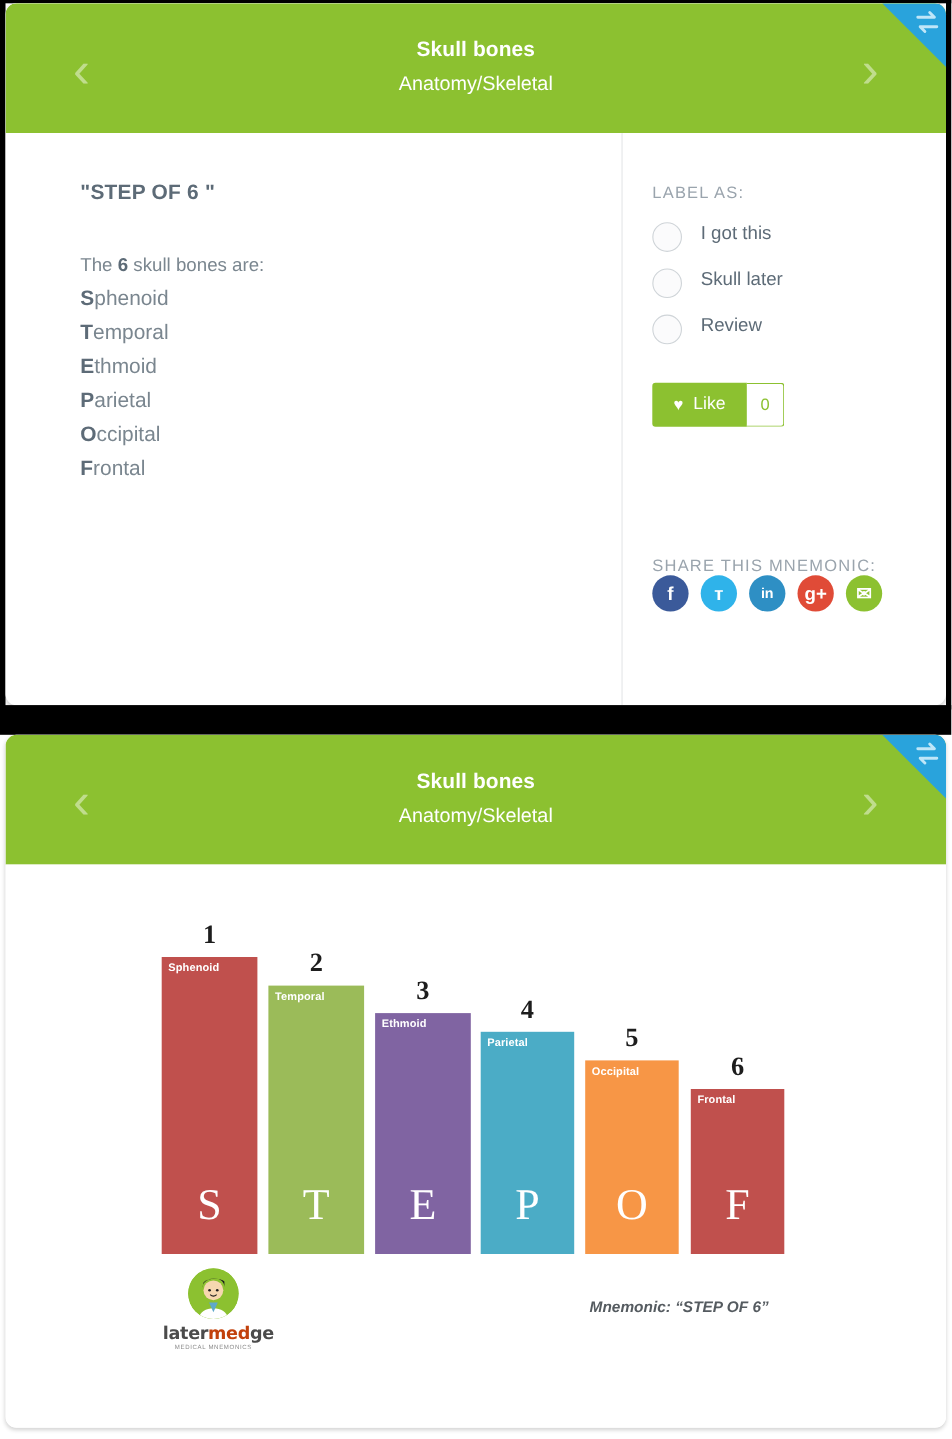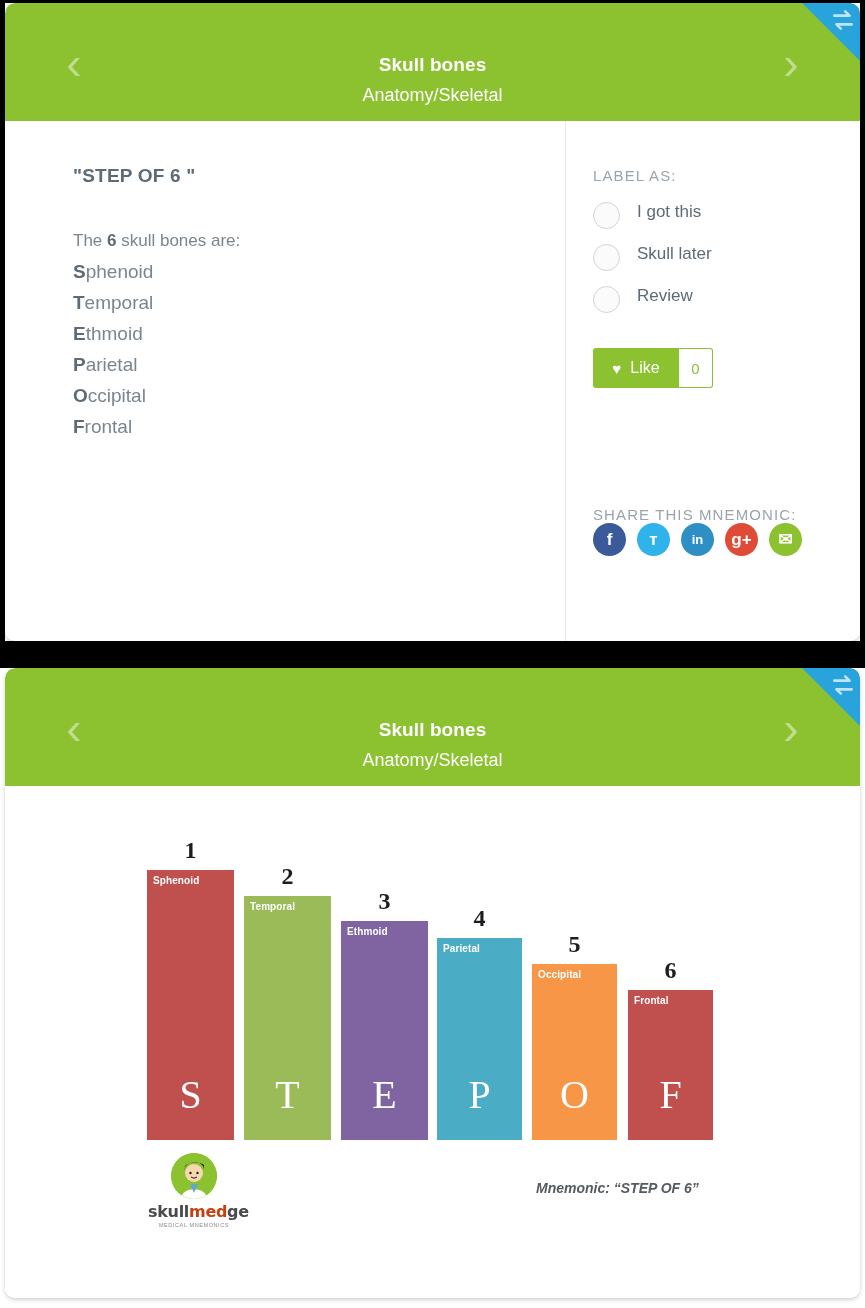--- a/index.html
+++ b/index.html
@@ -66,21 +66,20 @@
     left: 0; right: 0; top: 28px;
     text-align: center;
     pointer-events: none;
   }
   .hdr-title {
     font-size: 19px;
     font-weight: bold;
     color: #ffffff;
     letter-spacing: 0.1px;
     line-height: 30px;
-    margin-top: 19px;
   }
   .hdr-sub {
     font-size: 18px;
     color: #ffffff;
     line-height: 30px;
   }
   .nav-arrow {
     position: absolute;
     top: 38px;
     width: 42px;
@@ -478,17 +477,17 @@
       <circle cx="23" cy="23" r="23" fill="#8cc130"></circle>
       <path d="M10 46 C10 33 36 33 36 46 Z" fill="#ffffff"></path>
       <path d="M19 31 L23 40 L27 31 Z" fill="#5fa9c9"></path>
       <circle cx="23" cy="20" r="9" fill="#f6d7b0"></circle>
       <path d="M13 18 C13 7 33 6 33 17 L33 12 C30 9 18 8 14 13 Z" fill="#1d1d1d"></path>
       <circle cx="19.5" cy="20" r="1.2" fill="#1d1d1d"></circle>
       <circle cx="26.5" cy="20" r="1.2" fill="#1d1d1d"></circle>
       <path d="M20 24 Q23 26.5 26 24" stroke="#1d1d1d" stroke-width="1" fill="none"></path>
     </svg>
   </div>
-  <div class="logo-word"><span>skull</span><span class="green">med</span><span>ge</span></div>
+  <div class="logo-word"><span>later</span><span class="green">med</span><span>ge</span></div>
   <div class="logo-tag">MEDICAL MNEMONICS</div>
 </div>
 
 <div class="mnemonic-caption">Mnemonic: “STEP OF 6”</div>
 
 </body></html>

